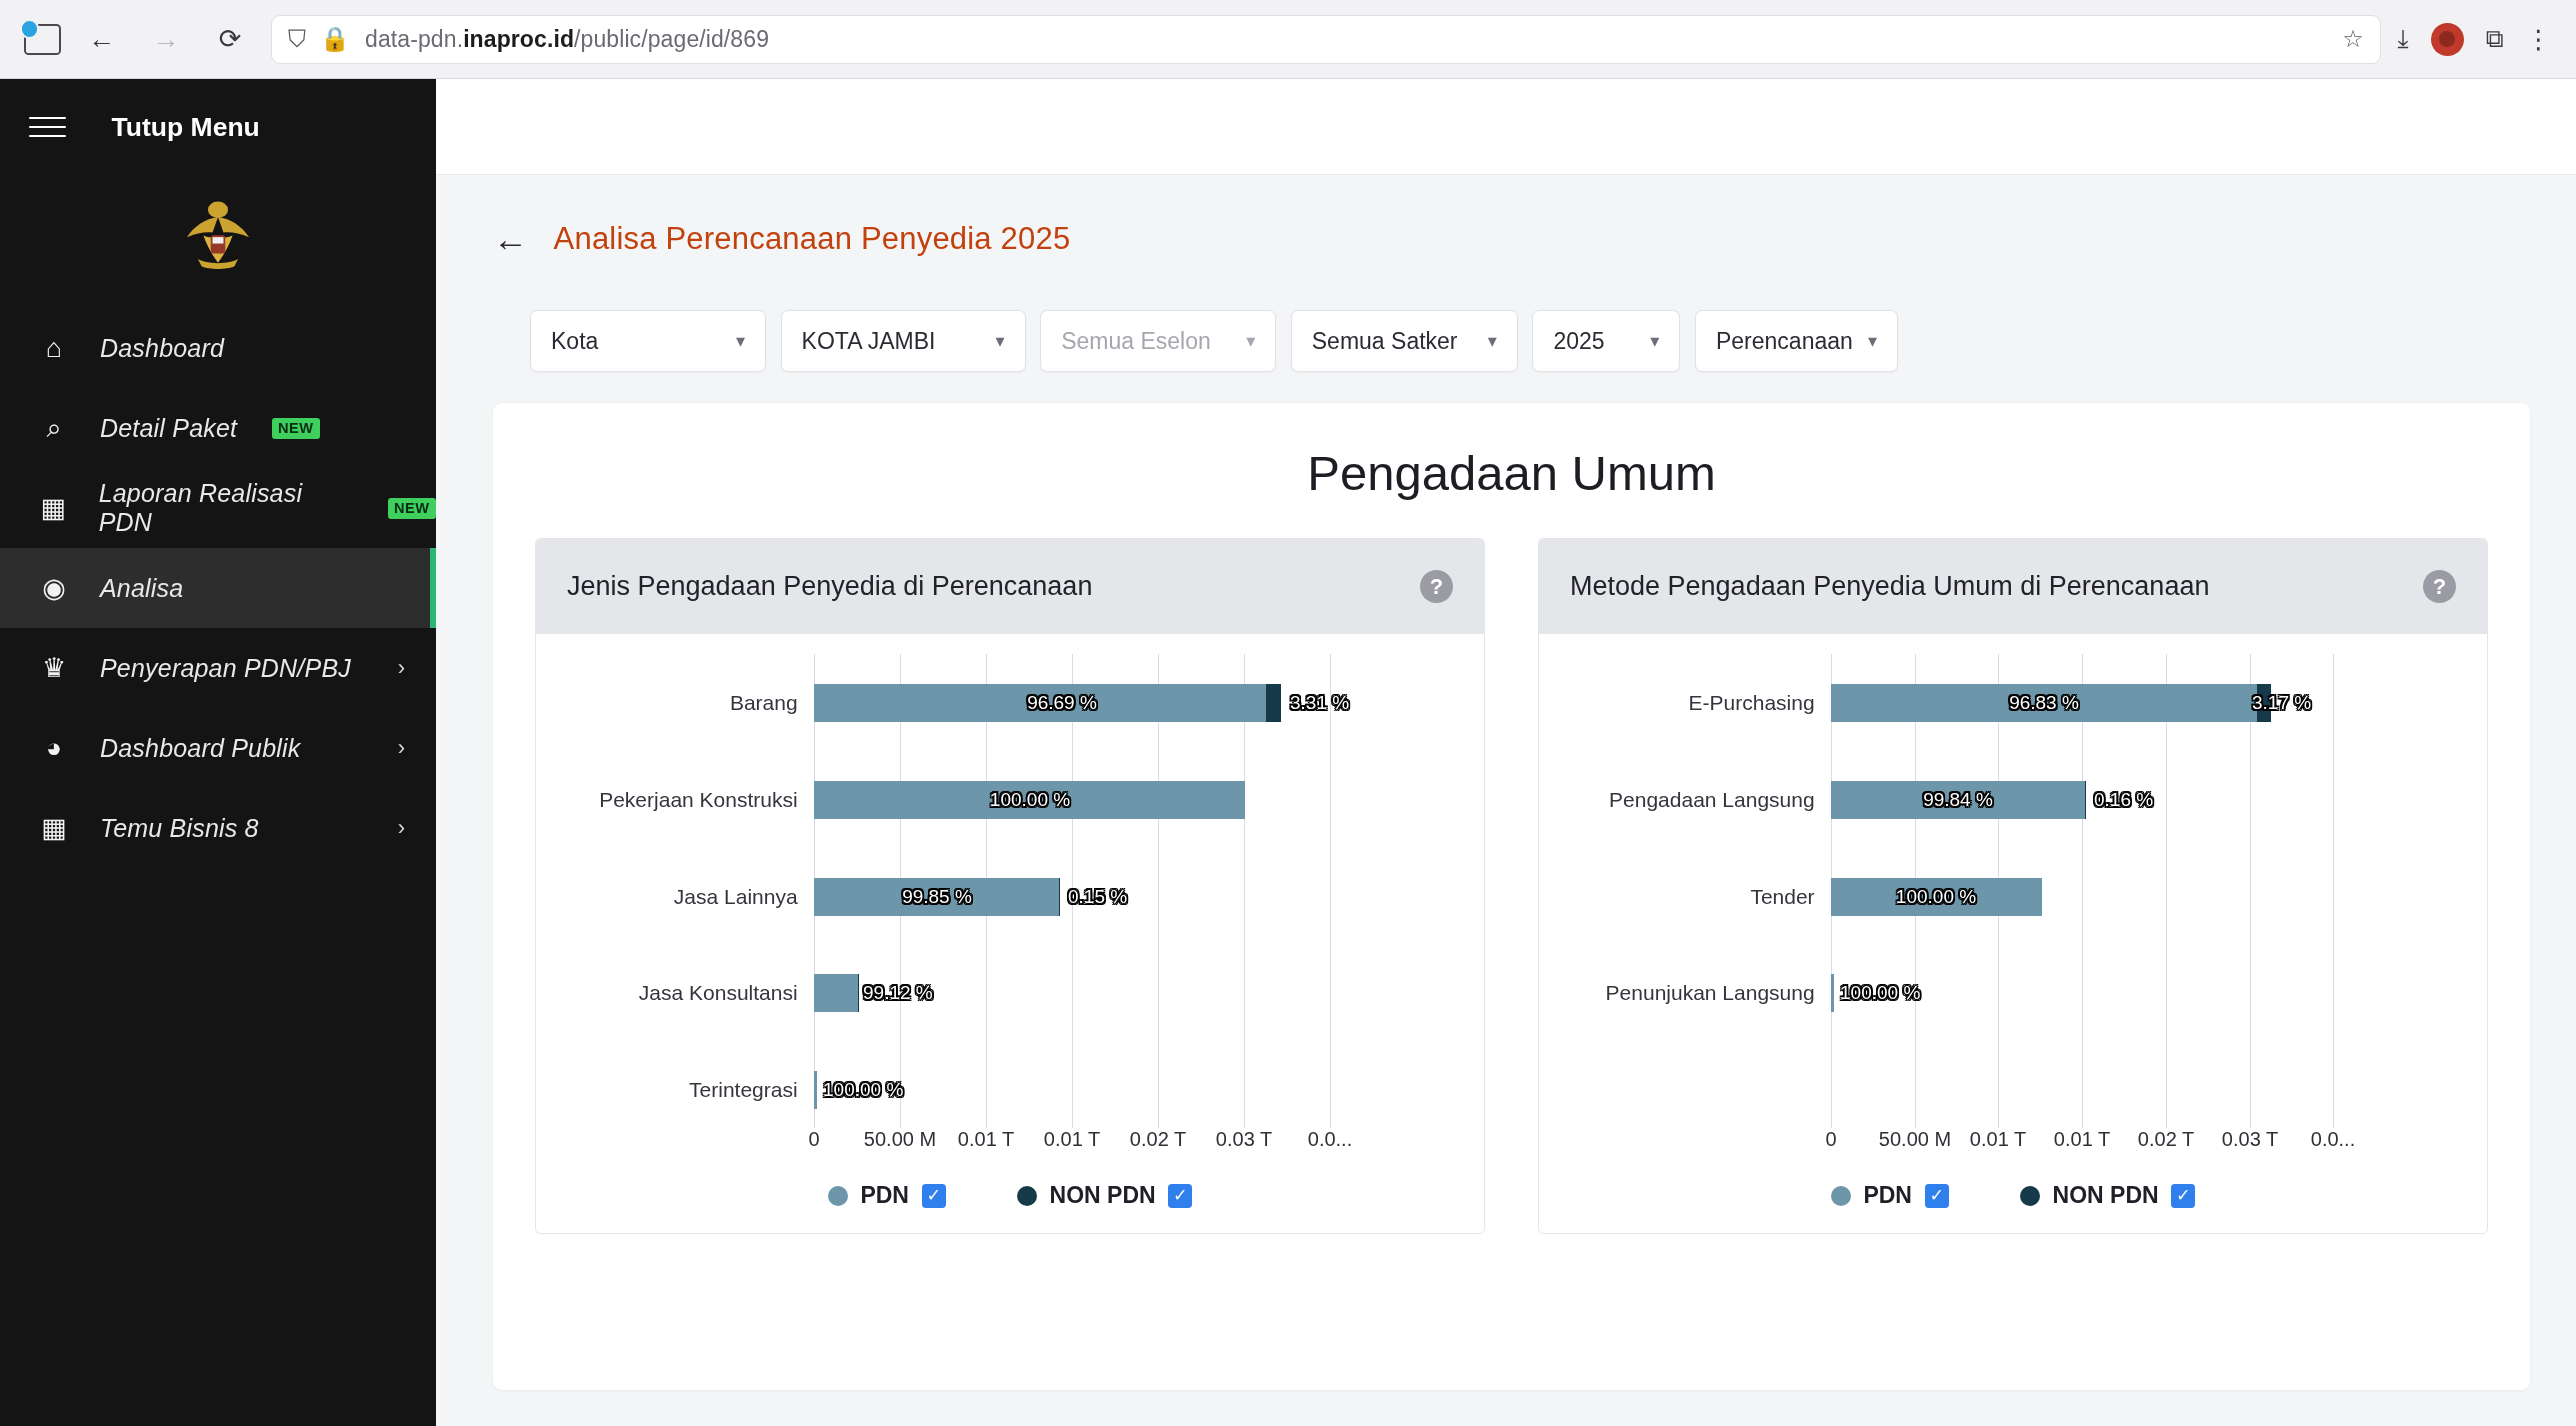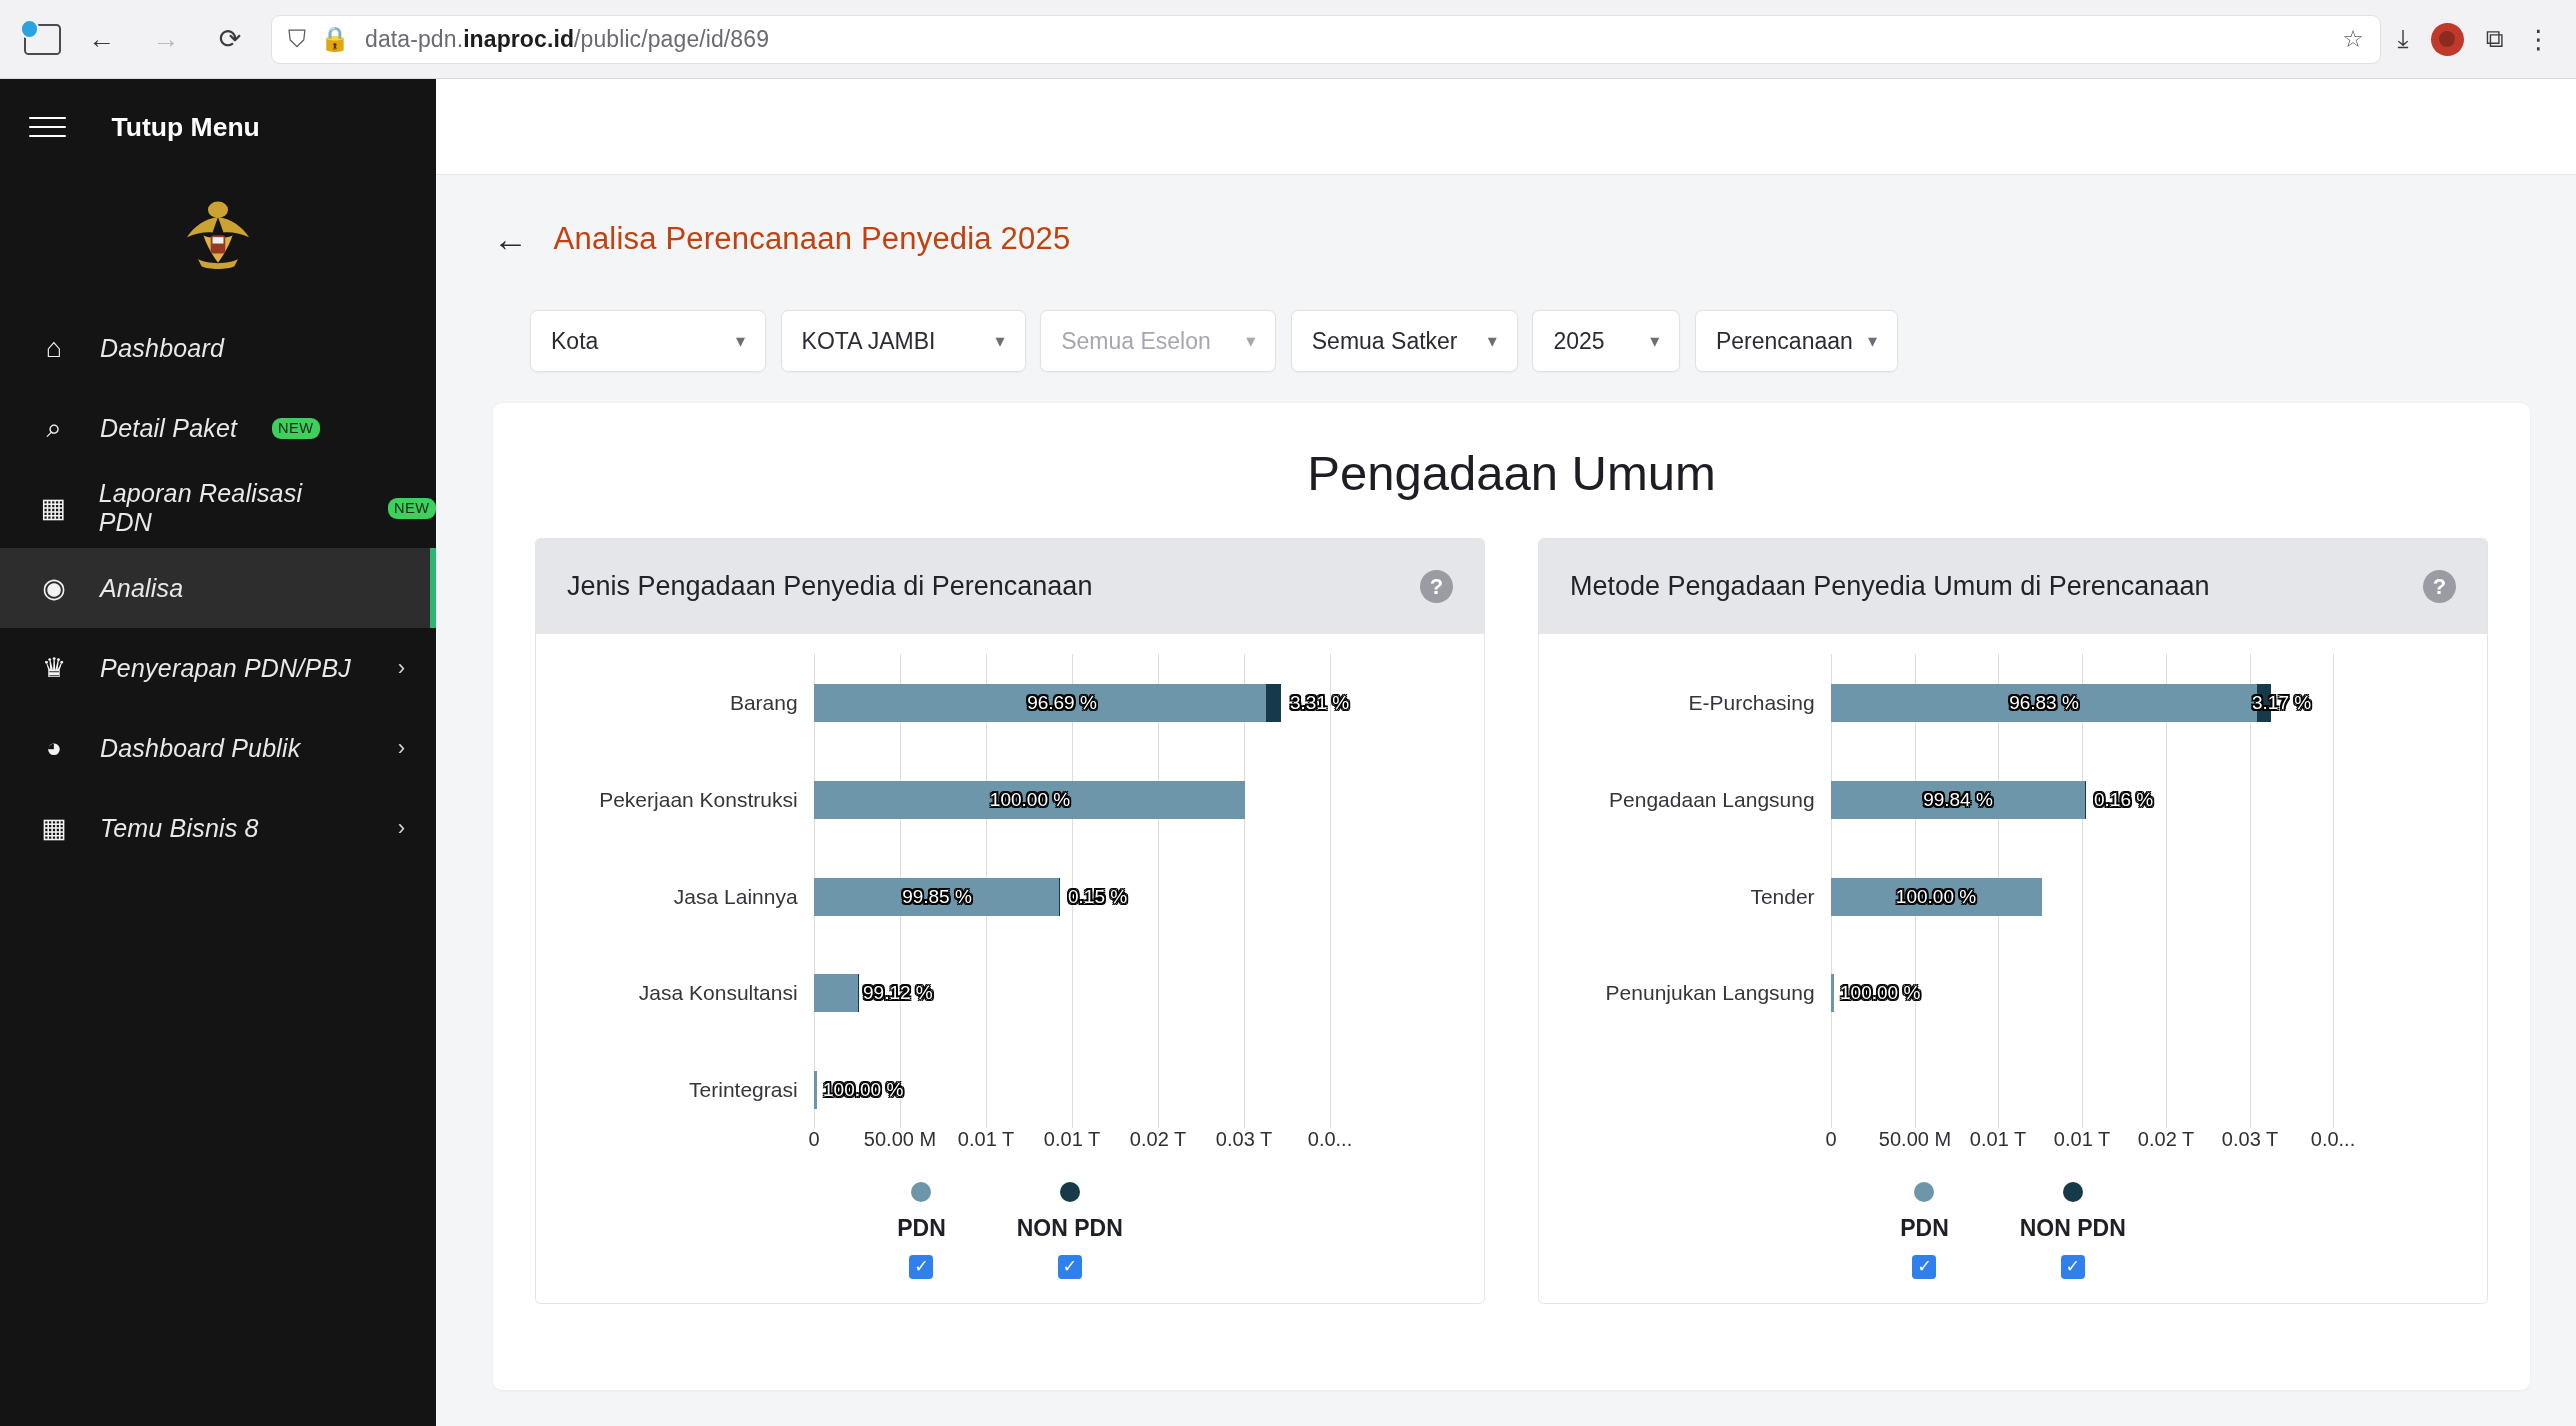--- a/index.html
+++ b/index.html
@@ -132,23 +132,23 @@
     background: #2d2d2d;
   }
   .nav-item.active:after {
     content:""; position:absolute; right:0; top:0; bottom:0;
     width: 6.4px; background:#2bb673;
   }
   .badge-new {
     background: #3ecf5d;
     color: #0a2e14;
     font-size: 14.6px;
-    font-weight: 400;
+    font-weight: 700;
     padding: 2.7px 6.4px;
-    border-radius: 9px;
+    border-radius: 3px;
     margin-left: 7.3px;
     letter-spacing: 0.5px;
     line-height: 1.1;
   }
   .chev { margin-left: auto; margin-right: 31px; font-size: 22px; color: #d3d3d8; }
 
   
   .content {
     flex: 1 1 auto;
     background: #f4f5f7;
@@ -300,21 +300,21 @@
     transform: translateX(-50%);
     white-space: nowrap;
   }
   .legend {
     display: flex;
     justify-content: center;
     gap: 71px;
     margin-top: 16.4px;
     align-items: center;
   }
-  .legend-item { display: flex; align-items: center; gap: 12.8px; flex-direction: column; }
+  .legend-item { display: flex; align-items: center; gap: 12.8px; }
   .legend-dot { width: 20px; height: 20px; border-radius: 50%; }
   .legend-dot.pdn { background: #6d96ab; }
   .legend-dot.non { background: #173a4a; }
   .legend-lbl { font-size: 23px; font-weight: 700; color: #1f1f27; }
   .legend-check {
     width: 24px; height: 24px;
     background: #2f7fed;
     border-radius: 3.7px;
     color: #fff;
     font-size: 17.4px;

